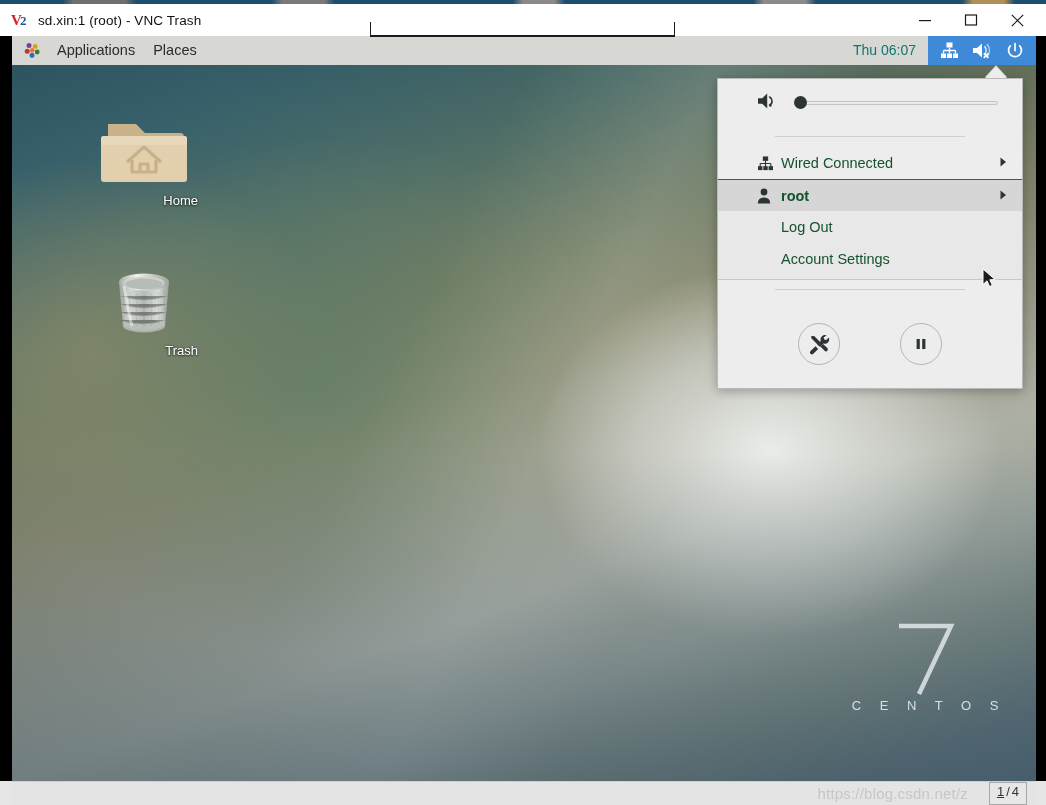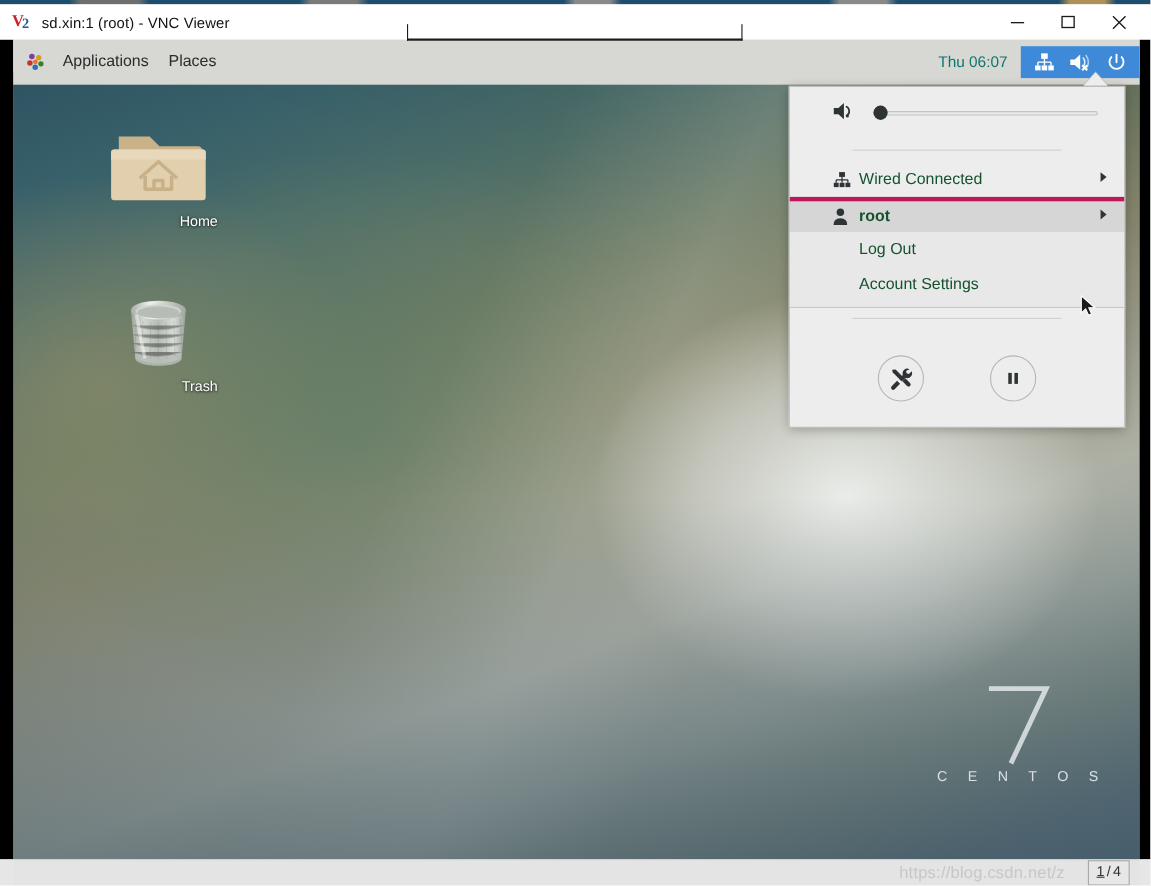--- a/index.html
+++ b/index.html
@@ -80,21 +80,21 @@
     position: absolute; left: 0; top: 0; width: 12px; height: 745px;
     background: #000; z-index: 6;
   }
   .letterbox-right {
     position: absolute; right: 0; top: 0; width: 10px; height: 745px;
     background: #000; z-index: 6;
   }
 
   
   .panel {
-    position: absolute; left: 12px; top: 0; right: 10px; height: 41px;
+    position: absolute; left: 12px; top: 0; right: 10px; height: 29px;
     background: #d7d7d3;
     display: flex; align-items: center;
     z-index: 8;
   }
   .panel-left { display: flex; align-items: center; height: 29px; }
   .gnome-foot {
     width: 17px; height: 17px; margin-left: 12px; margin-right: 7px;
     position: relative; flex: none;
   }
   .panel-item {
@@ -232,21 +232,21 @@
     height: 1px; background: #cfcfcf; margin: 9px auto 10px auto; width: 190px;
   }
   .menu-row {
     display: flex; align-items: center; height: 32px;
     padding: 0 14px 0 39px; cursor: default; position: relative;
   }
   .menu-row .mi { flex: none; width: 24px; display: flex; align-items: center; }
   .menu-row .mlabel { font-size: 14.5px; color: #14532d; white-space: nowrap; }
   .menu-row .mlabel.bold { font-weight: bold; }
   .menu-row .chev { margin-left: auto; }
-  .menu-row.highlight { background: #d6d6d6; border-top: 4px solid #be185d; }
+  .menu-row.highlight { background: #d6d6d6; border-top: 1px solid #be185d; }
   .submenu-block { background: #e8e8e8; border-bottom: 1px solid #c8c8c8; padding-bottom: 4px; }
   .menu-row.sub { padding-left: 63px; height: 32px; text-align: center; }
   .actions {
     display: flex; align-items: center; justify-content: space-around;
     height: 88px; padding: 0 50px;
   }
   .circle-btn {
     width: 42px; height: 42px; border-radius: 50%;
     border: 1px solid #b6b6b6; background: transparent;
     display: flex; align-items: center; justify-content: center;
@@ -263,21 +263,21 @@
 
 <div id="app">
 
   <div class="bg-sliver"></div>
 
   <div class="titlebar">
     <div class="tb-logo">
       <span class="v">V</span>
         <span class="two">2</span>
     </div>
-    <div class="tb-title">sd.xin:1 (root) - VNC Viewer</div>
+    <div class="tb-title">sd.xin:1 (root) - VNC Trash</div>
     <div class="tb-spacer"></div>
 
     <div class="tb-btn">
       <svg width="14" height="14" viewBox="0 0 14 14">
         <rect x="1" y="7" width="12" height="1.2" fill="#1a1a1a"></rect>
       </svg>
     </div>
     <div class="tb-btn">
       <svg width="14" height="14" viewBox="0 0 14 14">
         <rect x="1.5" y="2" width="11" height="10" fill="none" stroke="#1a1a1a" stroke-width="1.2"></rect>

